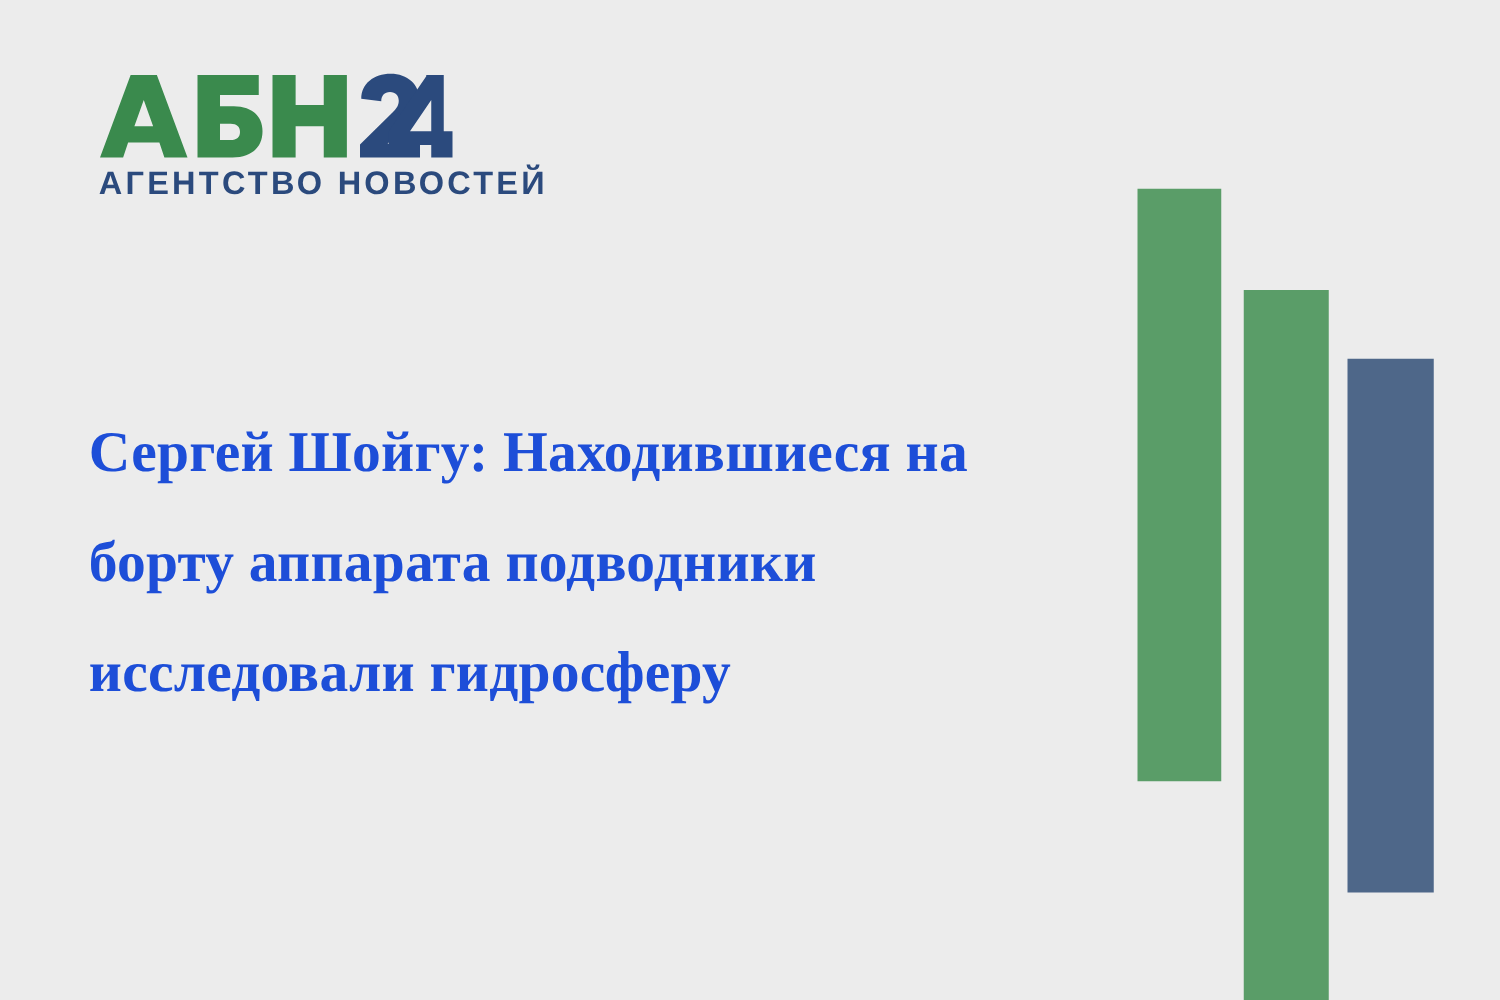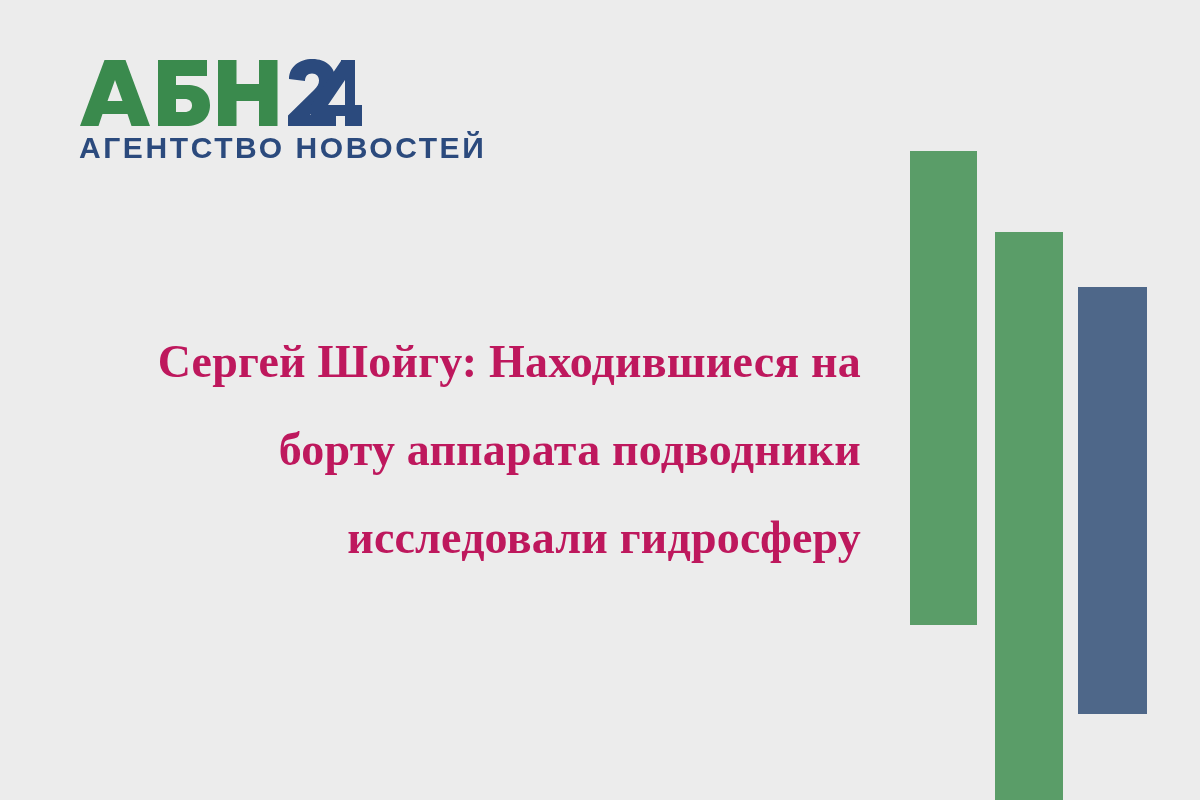--- a/index.html
+++ b/index.html
@@ -62,21 +62,21 @@
     width: 300px;
   }
   .logo-wordmark {
     display: block;
     height: 70px;
   }
   .logo-tagline {
     display: block;
     margin-top: 5px;
     font-family: "Liberation Sans", sans-serif;
-    font-size: 30px;
+    font-size: 26px;
     font-weight: 700;
     letter-spacing: 2.6px;
     color: #2b4a7d;
     white-space: nowrap;
     line-height: 1;
   }
 
   
   .headline {
     position: absolute;
@@ -116,15 +116,15 @@
       <path d="M210 21 C210 9 220 1 233.5 1 C247 1 256.5 9.5 256.5 22 C256.5 30 252.5 36.5 243.5 45
                L231 57 H257 V68 H209 V57.5 L235 32 C238.5 28.5 240 26 240 22.5
                C240 18.5 237.5 15.5 233 15.5 C228.5 15.5 226 18.5 226 23 Z" fill="#2B4A7D"></path>
 
       <path d="M276 2 H262 L262 3 L232 47 V58 H266 V68 H283 V58 H283 V47 H276 Z
                M266 47 H249 L266 22 Z" fill="#2B4A7D"></path>
     </svg>
     <span class="logo-tagline" style="color: rgb(43, 74, 125);">АГЕНТСТВО НОВОСТЕЙ</span>
   </div>
 
-  <h1 class="headline" style="color: #be185d; text-align: right;">Сергей Шойгу: Находившиеся на борту аппарата подводники исследовали гидросферу</h1>
+  <h1 class="headline" style="color: #1d4ed8;">Сергей Шойгу: Находившиеся на борту аппарата подводники исследовали гидросферу</h1>
 
 </div>
 
 </body></html>

